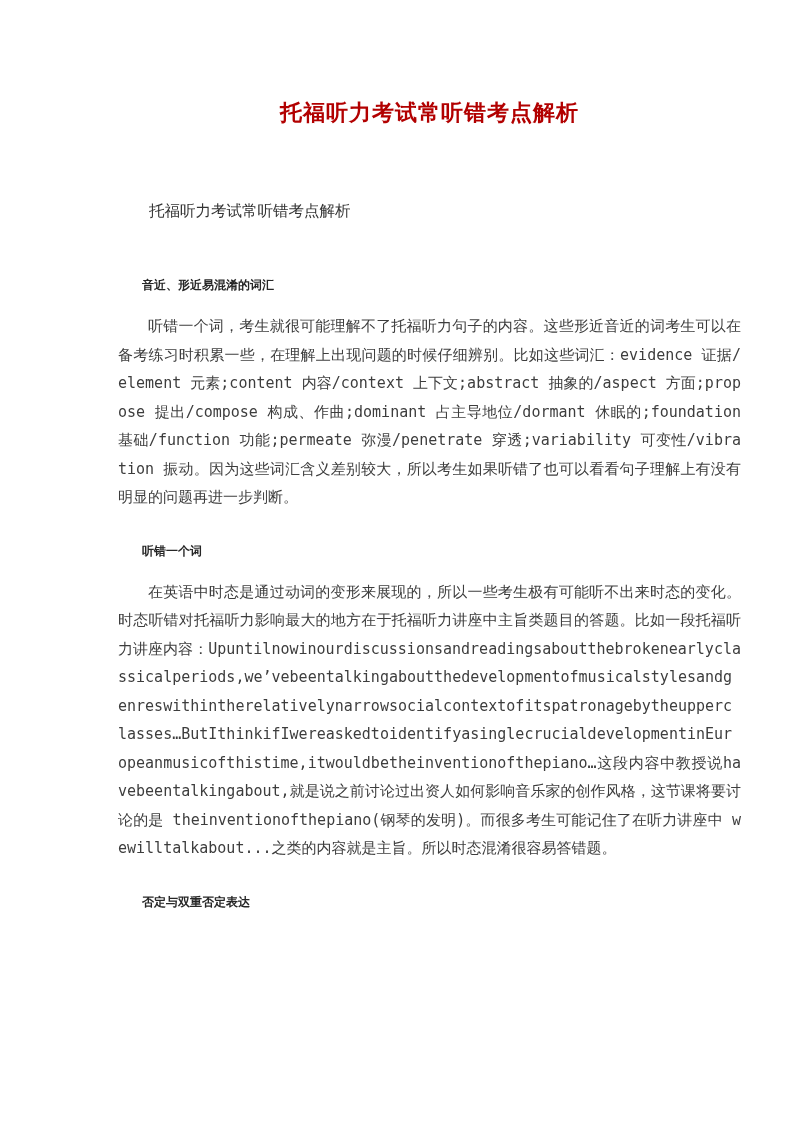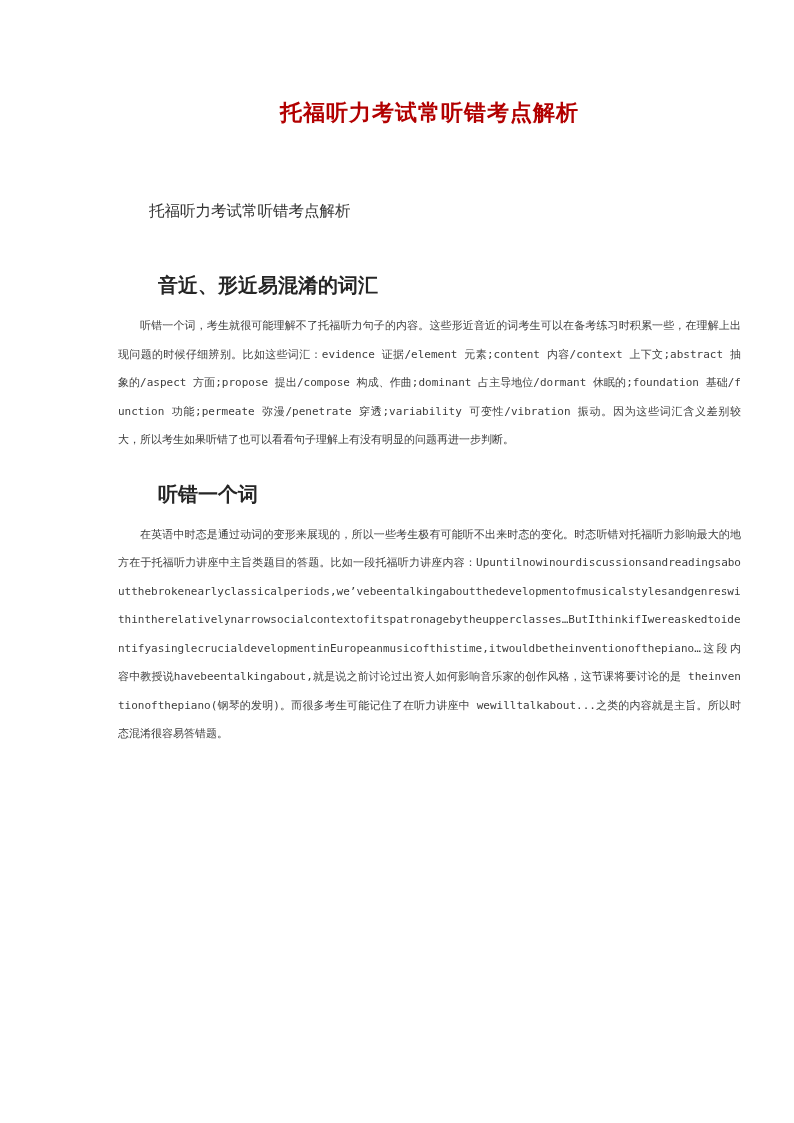--- a/index.html
+++ b/index.html
@@ -31,28 +31,28 @@
   .intro {
     margin: 0 0 48px 0;
     font-size: 15.5px;
     line-height: 26px;
     text-indent: 2em;
     color: #333333;
   }
   .sec-heading {
     margin: 0 0 14px 0;
     padding-left: 2em;
-    font-size: 20px;
+    font-size: 12px;
     font-weight: bold;
     color: #262626;
     line-height: 26px;
   }
   .body-para {
     margin: 0 0 26px 0;
-    font-size: 11px;
+    font-size: 15px;
     line-height: 28.5px;
     text-align: justify;
     text-indent: 2em;
     word-break: break-all;
     overflow-wrap: anywhere;
     color: #3d3d3d;
   }
   section {
     margin: 0;
   }
@@ -69,14 +69,17 @@
   <section>
     <h2 class="sec-heading">音近、形近易混淆的词汇</h2>
     <p class="body-para">听错一个词，考生就很可能理解不了托福听力句子的内容。这些形近音近的词考生可以在备考练习时积累一些，在理解上出现问题的时候仔细辨别。比如这些词汇：evidence 证据/element 元素;content 内容/context 上下文;abstract 抽象的/aspect 方面;propose 提出/compose 构成、作曲;dominant 占主导地位/dormant 休眠的;foundation 基础/function 功能;permeate 弥漫/penetrate 穿透;variability 可变性/vibration 振动。因为这些词汇含义差别较大，所以考生如果听错了也可以看看句子理解上有没有明显的问题再进一步判断。</p>
   </section>
 
   <section>
     <h2 class="sec-heading">听错一个词</h2>
     <p class="body-para">在英语中时态是通过动词的变形来展现的，所以一些考生极有可能听不出来时态的变化。时态听错对托福听力影响最大的地方在于托福听力讲座中主旨类题目的答题。比如一段托福听力讲座内容：Upuntilnowinourdiscussionsandreadingsaboutthebrokenearlyclassicalperiods,we’vebeentalkingaboutthedevelopmentofmusicalstylesandgenreswithintherelativelynarrowsocialcontextofitspatronagebytheupperclasses…ButIthinkifIwereaskedtoidentifyasinglecrucialdevelopmentinEuropeanmusicofthistime,itwouldbetheinventionofthepiano…这段内容中教授说havebeentalkingabout,就是说之前讨论过出资人如何影响音乐家的创作风格，这节课将要讨论的是 theinventionofthepiano(钢琴的发明)。而很多考生可能记住了在听力讲座中 wewilltalkabout...之类的内容就是主旨。所以时态混淆很容易答错题。</p>
   </section>
 
+  <section>
+    <h2 class="sec-heading">否定与双重否定表达</h2>
+  </section>
 
 </div>
 
 </body></html>

